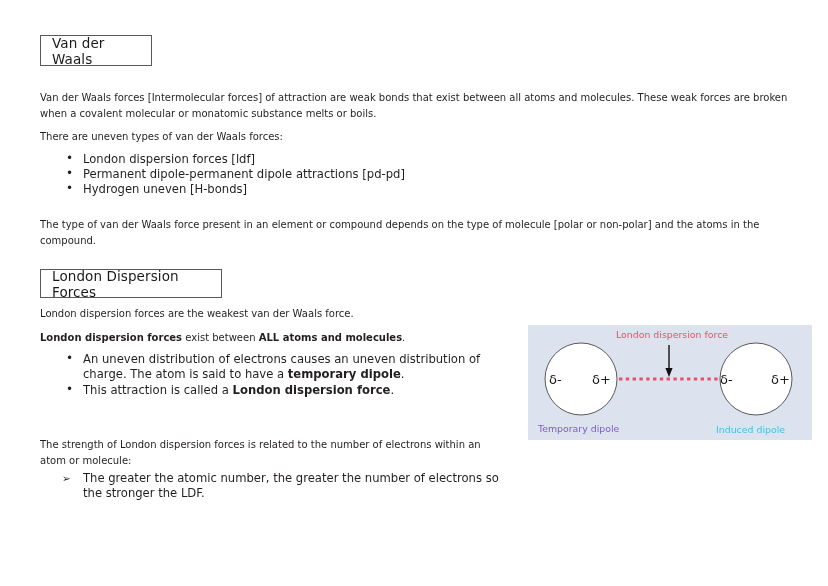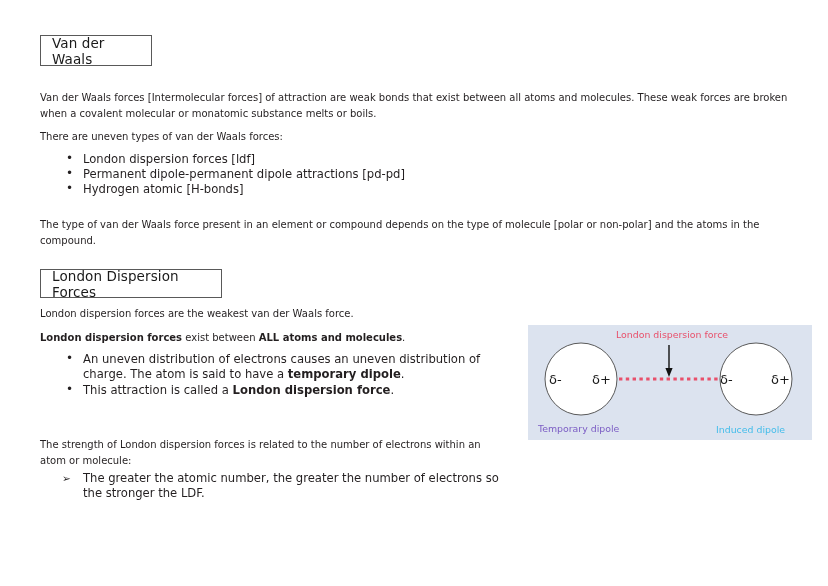--- a/index.html
+++ b/index.html
@@ -169,21 +169,21 @@
   <div class="para" id="para-three">There are uneven types of van der Waals forces:</div>
 
   <ul class="bullets" id="list-types">
     <li>
       <span>London dispersion forces [ldf]</span>
     </li>
     <li>
       <span>Permanent dipole-permanent dipole attractions [pd-pd]</span>
     </li>
     <li>
-      <span>Hydrogen atomic [H-bonds]</span>
+      <span>Hydrogen uneven [H-bonds]</span>
     </li>
   </ul>
 
   <div class="para" id="para-type">The type of van der Waals force present in an element or compound depends on the type of molecule [polar or non-polar] and the atoms in the compound.</div>
 
   <div class="heading-box" id="heading-ldf">
     <span>London Dispersion Forces</span>
   </div>
 
   <div class="para" id="para-weakest">London dispersion forces are the weakest van der Waals force.</div>

